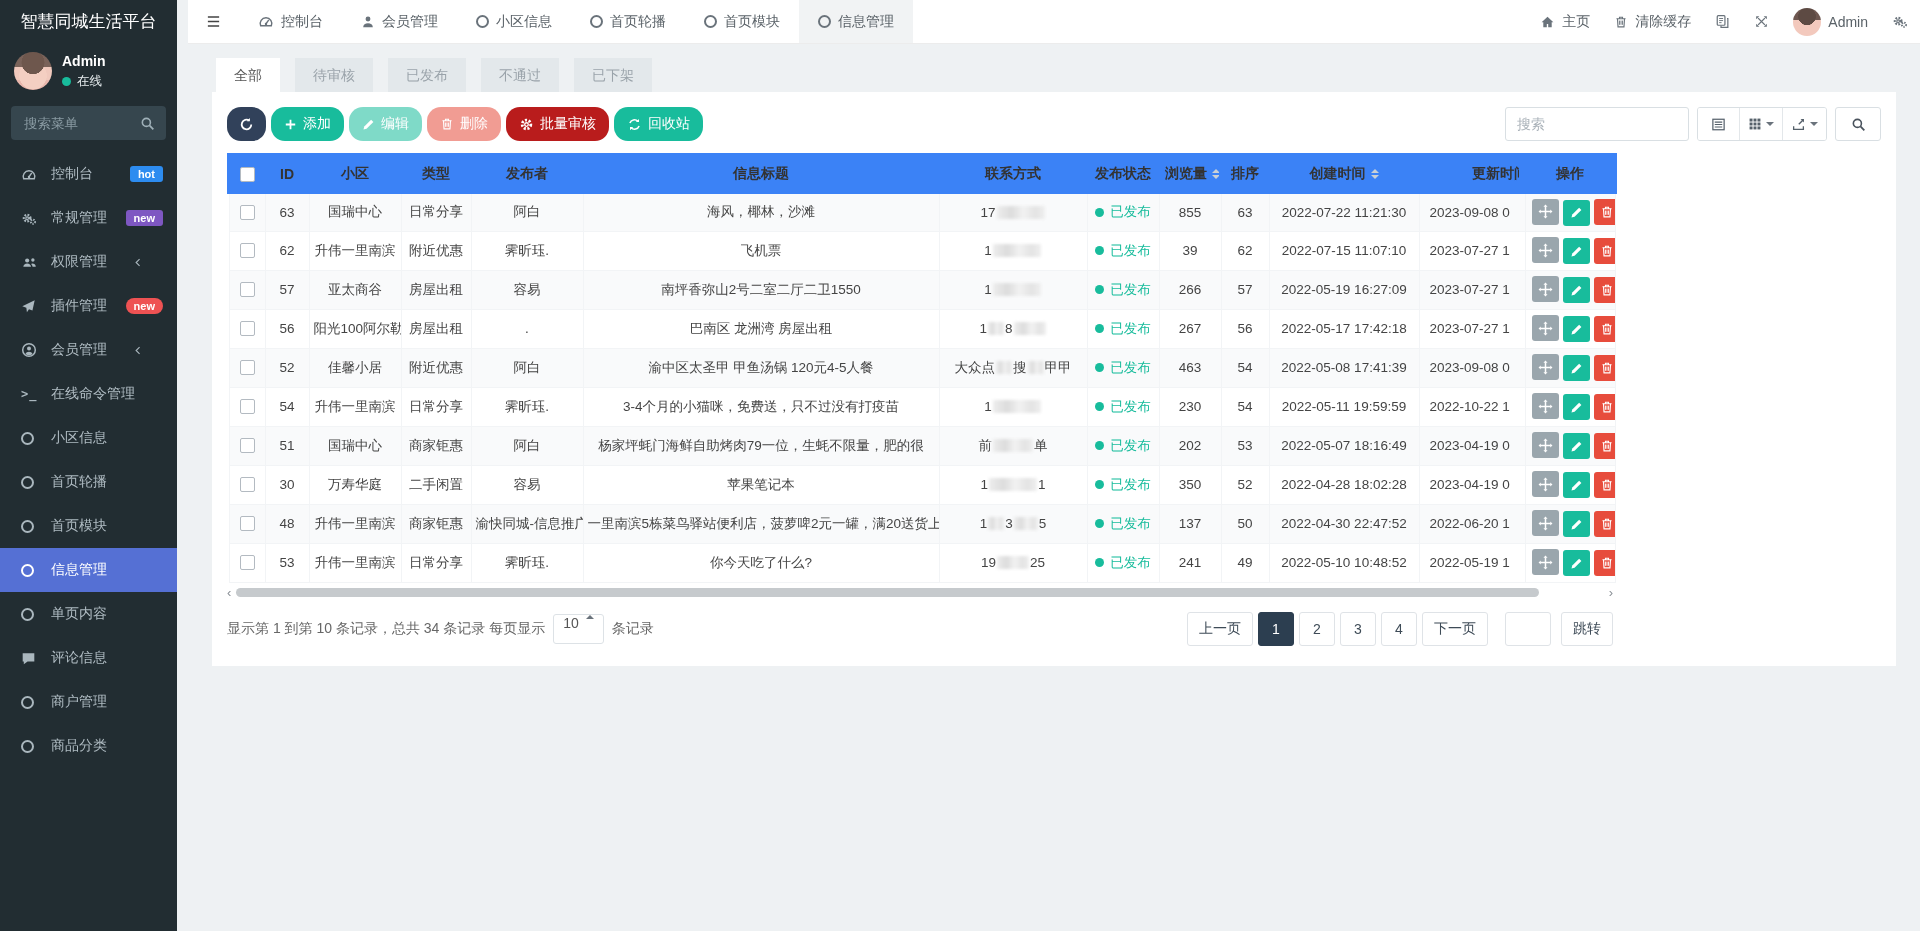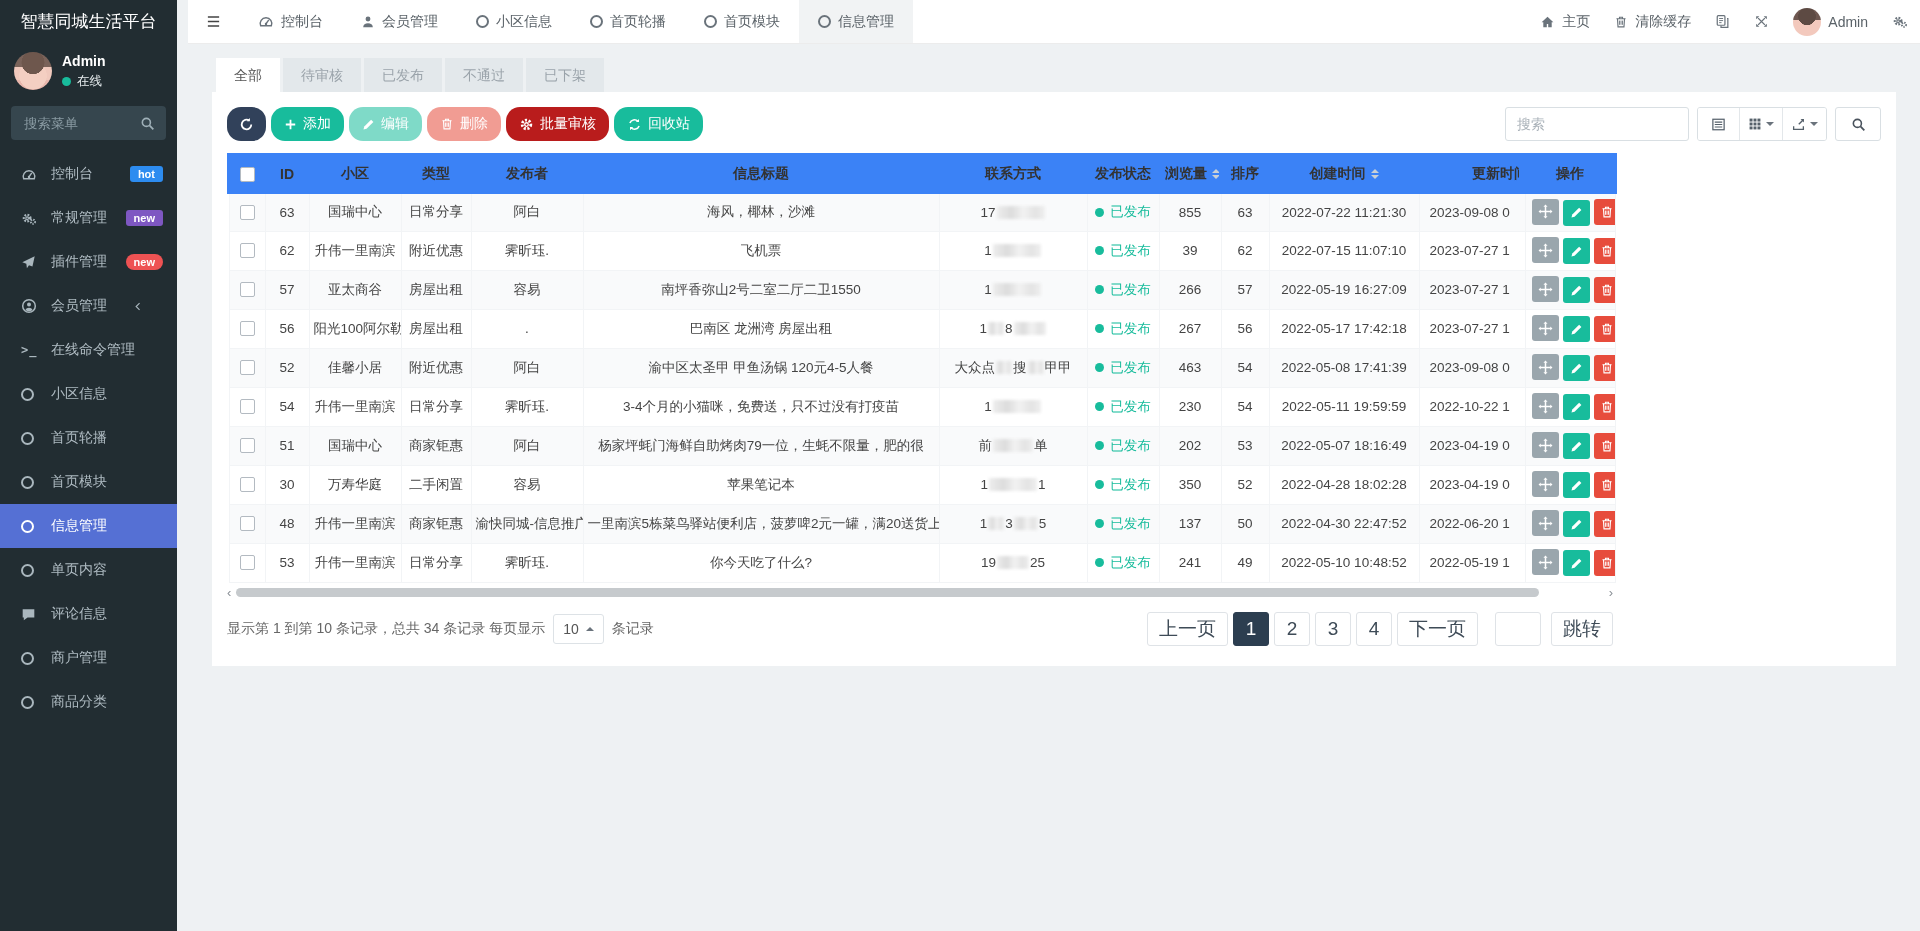--- a/index.html
+++ b/index.html
@@ -49,21 +49,21 @@
   .nav-item.active { background:#f1f3f4; }
   .nav-right { margin-left:auto; display:flex; align-items:stretch; }
   .nav-right .nav-item { padding:0 12px; }
   .nav-avatar { width:28px; height:28px; border-radius:50%;
     background:
       radial-gradient(circle at 50% 30%, #5d4a43 0 36%, transparent 37%),
       linear-gradient(180deg,#6e5750 0 42%, #f3c9bd 42%); }
 
   
   .content { padding:14px 24px 0; }
-  .tabs { display:flex; gap:3px; padding-left:4px;align-items:center; }
+  .tabs { display:flex; gap:15px; padding-left:4px;align-items:center; }
   .tab { height:34px; line-height:34px; padding:0 18px; background:#e3e8eb; color:#9aa3aa; font-size:14px; cursor:pointer; }
   .tab.active { background:#fff; color:#555; }
   .card { background:#fff; padding:15px 15px 20px; min-height:548px; }
 
   .toolbar { display:flex; align-items:center; margin-bottom:12px; }
   .btn { height:34px; display:inline-flex; align-items:center; gap:6px; padding:0 13px; border:none; border-radius:14px; color:#fff; font-size:14px; margin-right:5px; cursor:pointer; font-family:inherit; }
   .btn-refresh { background:#31415a; padding:0 12px; }
   .btn-success { background:#18bc9c; }
   .btn-danger  { background:#e74c3c; }
   .btn-batch   { background:#b91c1c;text-align:center; }
@@ -97,23 +97,23 @@
     background:linear-gradient(90deg,#ededed,#dcdcdc 30%,#f2f2f2 55%,#e3e3e3 80%,#efefef); filter:blur(1.6px); }
   .op { width:27px; height:26px; border-radius:3px; border:none; display:inline-flex; align-items:center; justify-content:center; margin:0 2px; color:#fff; cursor:pointer; }
   .op-move { background:#9aa6ad; } .op-edit { background:#18bc9c; } .op-del { background:#e74c3c; }
 
   
   .hscroll { width:1386px; height:13px; margin-top:3px; display:flex; align-items:center; }
   .hs-arrow { color:#8a9096; font-size:13px; line-height:1; cursor:pointer; }
   .hs-track { flex:1; height:9px; margin:0 3px; position:relative; }
   .hs-thumb { position:absolute; left:2px; top:0; height:9px; width:95%; background:#c6cacd; border-radius:5px; cursor:pointer; }
   .pager-row { width:1386px; display:flex; align-items:center; margin-top:13px; font-size:14px; color:#666; }
-  .page-size { display:inline-flex; align-items:center; gap:7px; border:1px solid #dde2e6; border-radius:3px; height:30px; padding:0 9px; margin:0 8px; color:#555; background:#fff; cursor:pointer; }
+  .page-size { display:inline-flex; gap:7px; border:1px solid #dde2e6; border-radius:3px; height:30px; padding:0 9px; margin:0 8px; color:#555; background:#fff; cursor:pointer; }
   .pager { margin-left:auto; display:flex; align-items:center; gap:5px; }
-  .pg { min-width:36px; height:34px; display:inline-flex; align-items:center; justify-content:center; border:1px solid #dfe3e7; border-radius:3px; background:#fff; color:#3e4b57; font-size:19px; padding:0 11px; cursor:pointer; font-family:inherit; }
+  .pg { min-width:36px; height:34px; display:inline-flex; align-items:center; justify-content:center; border:1px solid #dfe3e7; border-radius:3px; background:#fff; color:#3e4b57; font-size:14px; padding:0 11px; cursor:pointer; font-family:inherit; }
   .pg.active { background:#2c3e50; border-color:#2c3e50; color:#fff; }
   .jump-input { width:46px; height:34px; border:1px solid #dfe3e7; border-radius:3px; margin-left:12px; outline:none; }
   .jump-btn { margin-left:5px; }
 </style>
 </head>
 <body>
 
 <aside class="sidebar">
   <div class="brand">智慧同城生活平台</div>
   <div class="user-block">
@@ -150,20 +150,36 @@
       <div class="side-item">
         <span class="ico">
           <svg width="16" height="15" viewBox="0 0 16 16">
             <circle cx="6" cy="7.6" r="3.4" fill="none" stroke="currentColor" stroke-width="2.6" stroke-dasharray="1.8 1.4"></circle>
             <circle cx="6" cy="7.6" r="1.4" fill="none" stroke="currentColor" stroke-width="1.2"></circle>
             <circle cx="12.2" cy="11.4" r="2.2" fill="none" stroke="currentColor" stroke-width="2.1" stroke-dasharray="1.3 1.1"></circle>
           </svg>
         </span>
         <span>常规管理</span>
         <span class="sbadge" style="background:#7e57c2">new</span>
+      </div>
+      <div class="side-item">
+        <span class="ico">
+          <svg width="17" height="15" viewBox="0 0 16 16">
+            <circle cx="5.5" cy="5.8" r="2.2" fill="currentColor"></circle>
+            <path d="M1.4 12.6c0-2.3 1.9-3.6 4.1-3.6s4.1 1.3 4.1 3.6z" fill="currentColor"></path>
+            <circle cx="11.6" cy="5.3" r="1.8" fill="currentColor"></circle>
+            <path d="M10.8 9.1c2.1 0 3.9 1.2 3.9 3.3h-3.4a4.8 4.8 0 0 0-1.6-2.9z" fill="currentColor"></path>
+          </svg>
+        </span>
+        <span>权限管理</span>
+        <span class="chev ico">
+          <svg width="10" height="11" viewBox="0 0 16 16">
+            <path d="M10.5 2.5L5 8l5.5 5.5" fill="none" stroke="currentColor" stroke-width="1.8"></path>
+          </svg>
+        </span>
       </div>
       <div class="side-item">
         <span class="ico">
           <svg width="15" height="15" viewBox="0 0 16 16">
             <path d="M14.6 1.4L1.4 7.8l4.3 1.5.6 4.7 2.2-3.2 3.7 1.5z" fill="currentColor"></path>
           </svg>
         </span>
         <span>插件管理</span>
         <span class="sbadge pill" style="background:#ee5253">new</span>
       </div>

